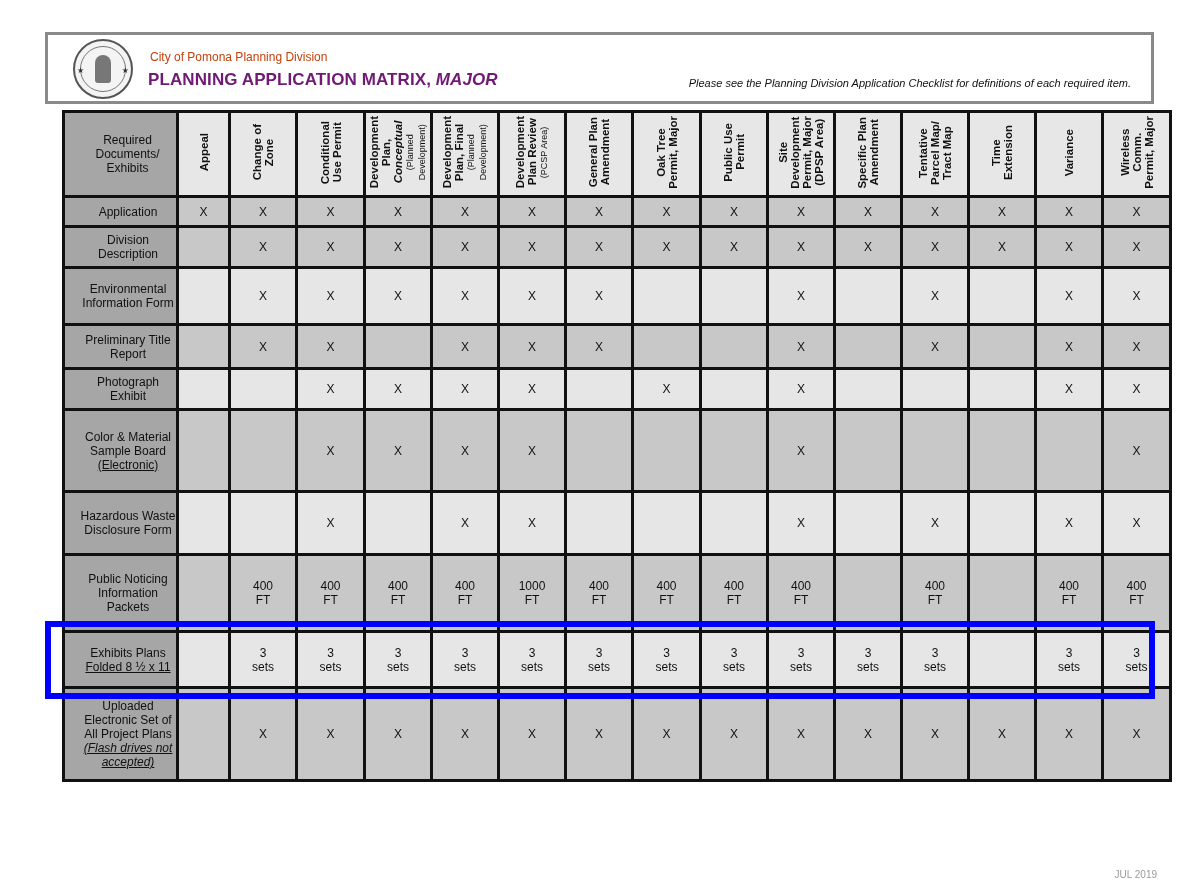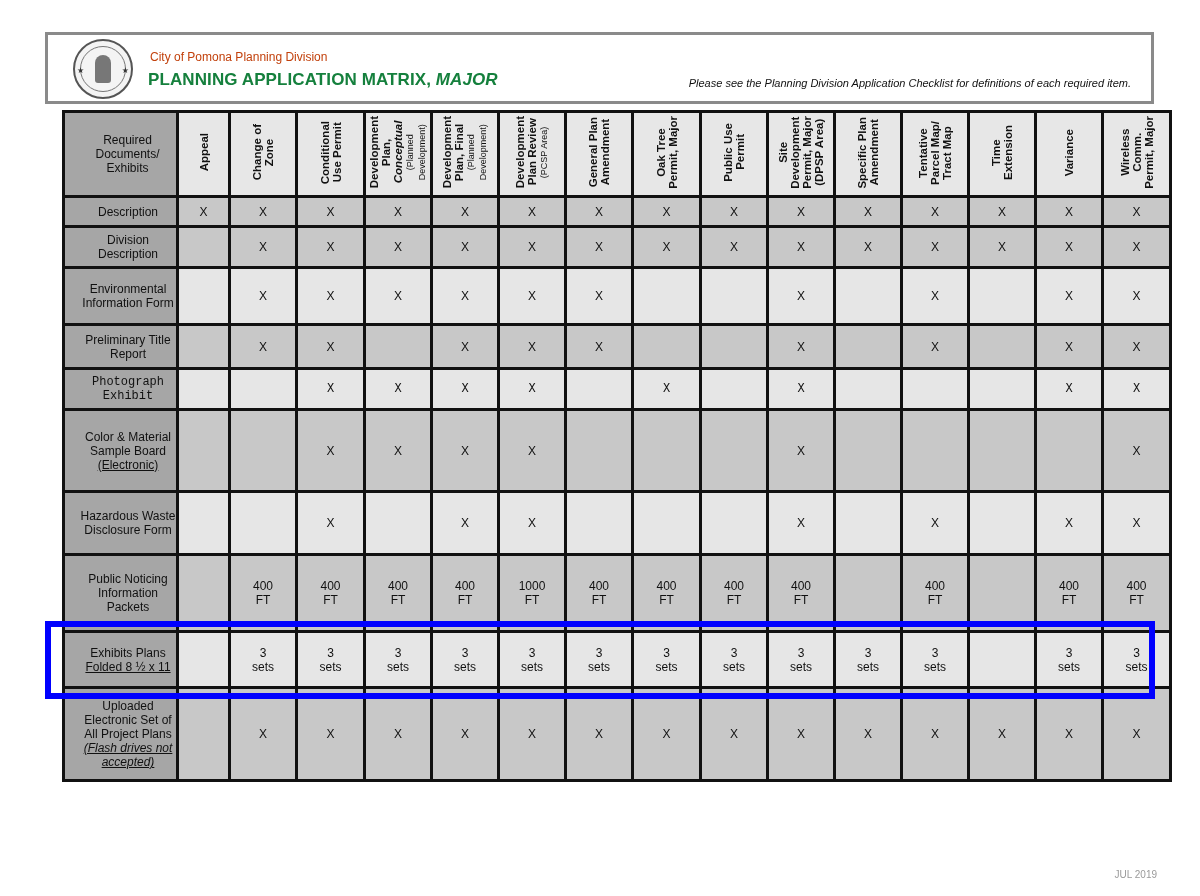--- a/index.html
+++ b/index.html
@@ -18,21 +18,21 @@
     content: ""; position: absolute; left: 5px; top: 5px; right: 5px; bottom: 5px;
     border-radius: 50%; border: 1px solid #777;
   }
   .seal::after {
     content: ""; position: absolute; left: 20px; top: 14px; width: 16px; height: 28px;
     background: #777; border-radius: 8px 8px 3px 3px;
   }
   .seal-star-l, .seal-star-r { position: absolute; top: 25px; font-size: 8px; color: #333; }
   .seal-star-l { left: 2px; } .seal-star-r { right: 2px; }
   .org-name { position: absolute; left: 102px; top: 15px; font-size: 12px; color: #c2410c; }
-  .doc-title { position: absolute; left: 100px; top: 35px; font-size: 17px; font-weight: bold; color: #15803d; letter-spacing: 0.1px; }
+  .doc-title { position: absolute; left: 100px; top: 35px; font-size: 17px; font-weight: bold; color: #701a75; letter-spacing: 0.1px; }
   .doc-title i { font-style: italic; }
   .note { position: absolute; right: 20px; top: 42px; font-size: 11px; font-style: italic; color: #111; }
 
   table.matrix {
     position: absolute; left: 46px; top: 110px; width: 1108px;
     border-collapse: collapse; table-layout: fixed;
     border: 3px solid #000;
     margin-left: 16px;
   }
   table.matrix td, table.matrix th {
@@ -106,21 +106,21 @@
       <th class="col"><span class="vert"><span>Site</span><br><span>Development</span><br><span>Permit, Major</span><br><span>(DPSP Area)</span></span></th>
       <th class="col"><span class="vert"><span>Specific Plan</span><br><span>Amendment</span></span></th>
       <th class="col"><span class="vert"><span>Tentative</span><br><span>Parcel Map/</span><br><span>Tract Map</span></span></th>
       <th class="col"><span class="vert"><span>Time</span><br><span>Extension</span></span></th>
       <th class="col"><span class="vert">Variance</span></th>
       <th class="col"><span class="vert"><span>Wireless</span><br><span>Comm.</span><br><span>Permit, Major</span></span></th>
     </tr>
   </thead>
   <tbody id="matrix-body">
       <tr class="dark" style="height: 30px;">
-        <td class="rowlabel"><span>Description</span></td>
+        <td class="rowlabel"><span>Application</span></td>
         <td class="cell">X</td>
         <td class="cell">X</td>
         <td class="cell">X</td>
         <td class="cell">X</td>
         <td class="cell">X</td>
         <td class="cell">X</td>
         <td class="cell">X</td>
         <td class="cell">X</td>
         <td class="cell">X</td>
         <td class="cell">X</td>
@@ -177,21 +177,21 @@
         <td class="cell">X</td>
         <td class="cell"></td>
         <td class="cell"></td>
         <td class="cell">X</td>
         <td class="cell"></td>
         <td class="cell">X</td>
         <td class="cell"></td>
         <td class="cell">X</td>
         <td class="cell">X</td>
       </tr>
-      <tr class="light" style="height: 41px; font-family: Liberation Mono, monospace;">
+      <tr class="light" style="height: 41px;">
         <td class="rowlabel"><span>Photograph Exhibit</span></td>
         <td class="cell"></td>
         <td class="cell"></td>
         <td class="cell">X</td>
         <td class="cell">X</td>
         <td class="cell">X</td>
         <td class="cell">X</td>
         <td class="cell"></td>
         <td class="cell">X</td>
         <td class="cell"></td>

